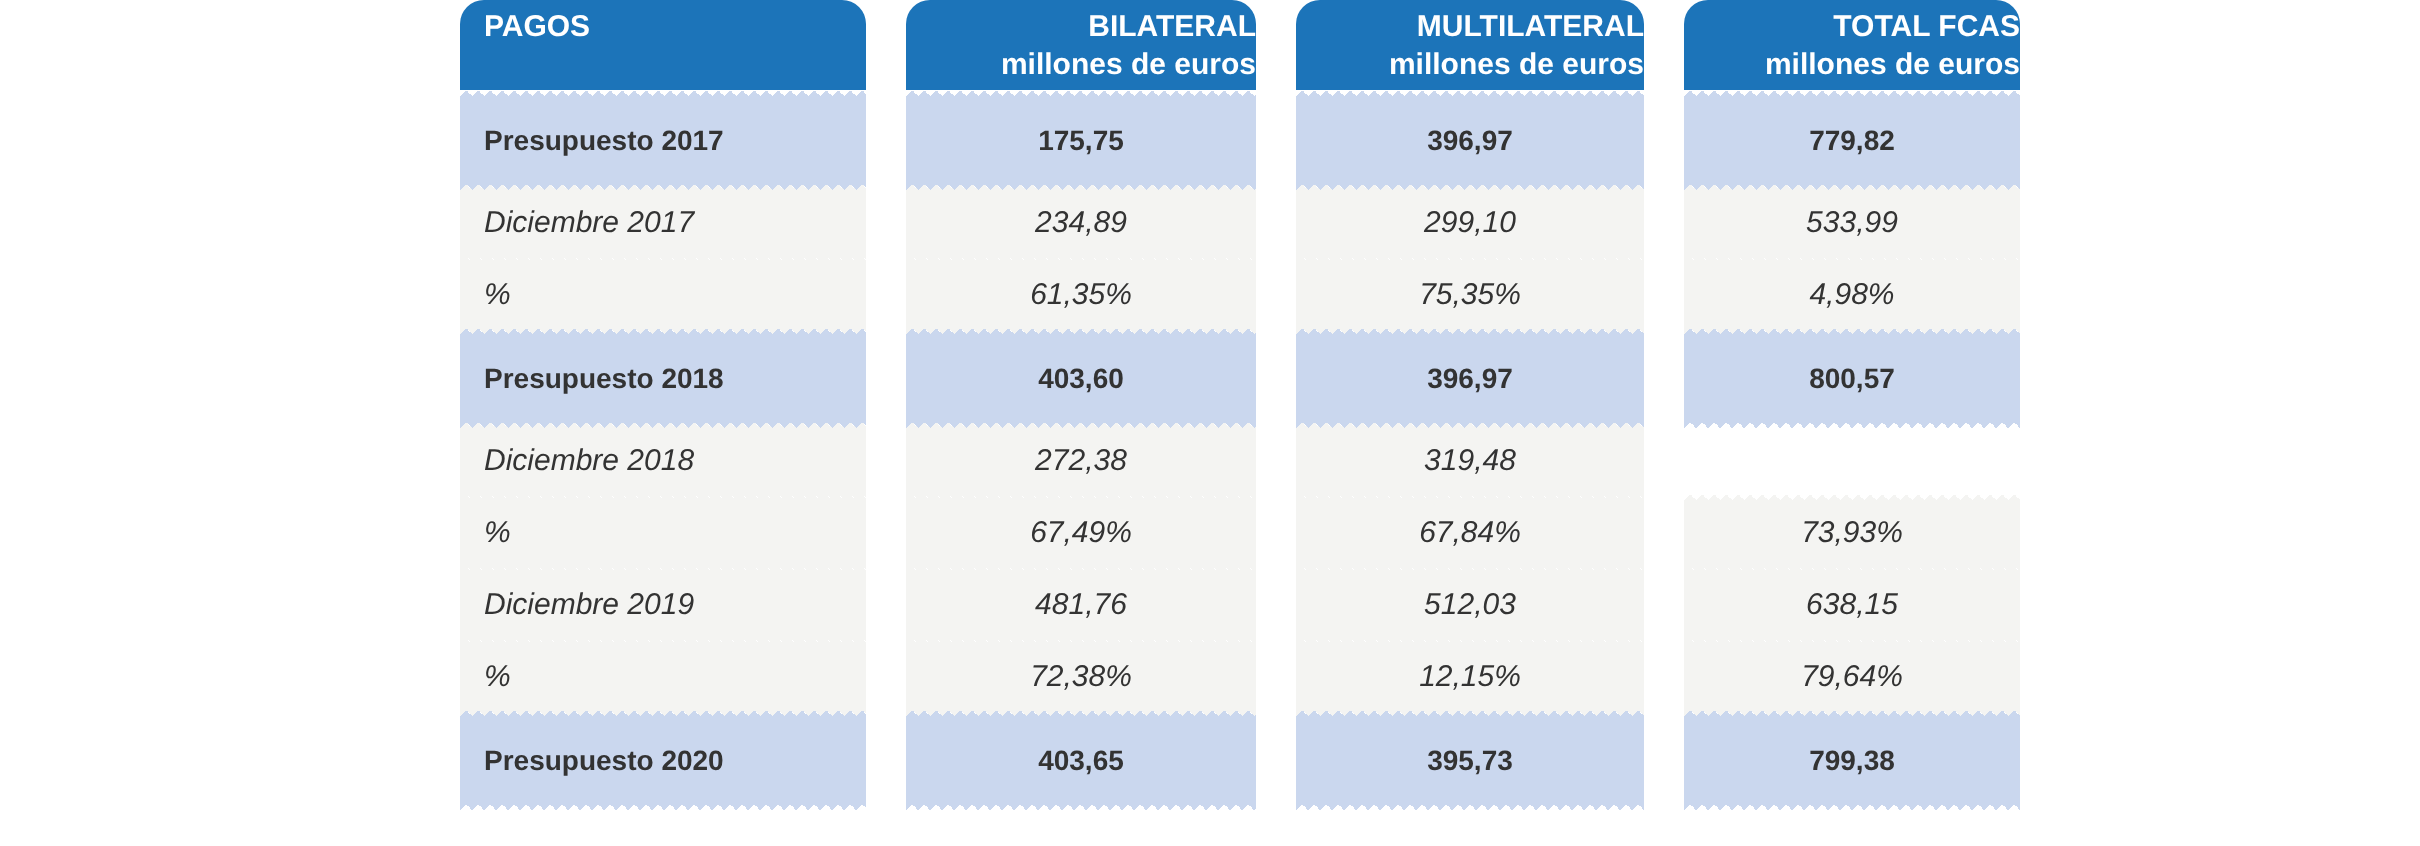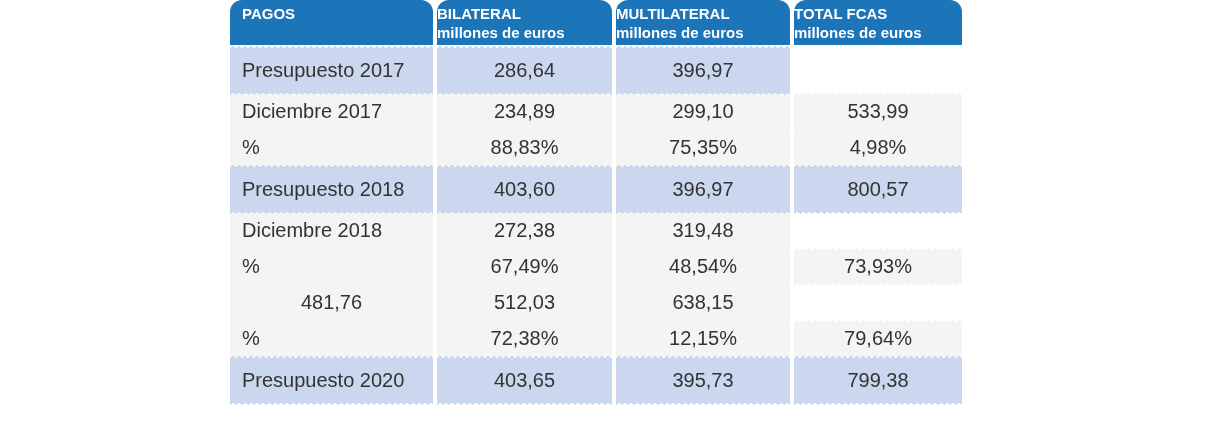--- a/index.html
+++ b/index.html
@@ -19,57 +19,58 @@
   }
   .table {
     position: absolute;
     left: 230px;
     top: 0;
     width: 732px;
   }
   .thead, .trow {
     display: grid;
     grid-template-columns: 203px 175px 174px 168px;
-    column-gap: 4px;
+    column-gap: 20px;
   }
   .thead {
     height: 45px;
   }
   .hcell {
     background: var(--hdr);
     color: var(--hdrtext);
     border-radius: 12px 12px 0 0;
     text-align: center;
     font-weight: bold;
     font-size: 15px;
     line-height: 19px;
     padding-top: 4px;
     box-sizing: border-box;
     display: flex;
     flex-direction: column;
-    align-items: flex-start;
+    align-items: flex-end;
   }
   .hcell.first {
     align-items: flex-start;
     text-align: left;
     padding-left: 12px;
   }
   .trow {
     margin-top: 3px;
   }
   .trow.budget {
     --c: var(--budget);
     height: 44px;
-    font-weight: normal;
-    font-size: 20px;
+    font-weight: bold;
+    font-size: 14px;
   }
   .trow.plain {
     --c: var(--plain);
     height: 33px;
-    font-size: 20px;
+    font-size: 15px;
+    font-style: italic;
   }
   .cell {
     position: relative;
     background: var(--c);
     color: var(--ink);
     display: flex;
     align-items: center;
     justify-content: center;
     box-sizing: border-box;
   }
@@ -114,60 +115,62 @@
         <span>millones de euros</span>
       </div>
       <div class="hcell">
         <span>TOTAL FCAS</span>
         <span>millones de euros</span>
       </div>
     </div>
 
     <div class="trow budget">
       <div class="cell label">Presupuesto 2017</div>
-      <div class="cell num">286,64</div>
+      <div class="cell num">175,75</div>
       <div class="cell num">396,97</div>
+      <div class="cell num">779,82</div>
     </div>
 
     <div class="trow plain">
       <div class="cell label">Diciembre 2017</div>
       <div class="cell num">234,89</div>
       <div class="cell num">299,10</div>
       <div class="cell num">533,99</div>
     </div>
 
     <div class="trow plain">
       <div class="cell label">%</div>
-      <div class="cell num">88,83%</div>
+      <div class="cell num">61,35%</div>
       <div class="cell num">75,35%</div>
       <div class="cell num">4,98%</div>
     </div>
 
     <div class="trow budget">
       <div class="cell label">Presupuesto 2018</div>
       <div class="cell num">403,60</div>
       <div class="cell num">396,97</div>
       <div class="cell num">800,57</div>
     </div>
 
     <div class="trow plain">
       <div class="cell label">Diciembre 2018</div>
       <div class="cell num">272,38</div>
       <div class="cell num">319,48</div>
     </div>
 
     <div class="trow plain">
       <div class="cell label">%</div>
       <div class="cell num">67,49%</div>
-      <div class="cell num">48,54%</div>
+      <div class="cell num">67,84%</div>
       <div class="cell num">73,93%</div>
     </div>
 
 
     <div class="trow plain">
+      <div class="cell label">Diciembre 2019</div>
       <div class="cell num">481,76</div>
       <div class="cell num">512,03</div>
       <div class="cell num">638,15</div>
     </div>
 
     <div class="trow plain">
       <div class="cell label">%</div>
       <div class="cell num">72,38%</div>
       <div class="cell num">12,15%</div>
       <div class="cell num">79,64%</div>

